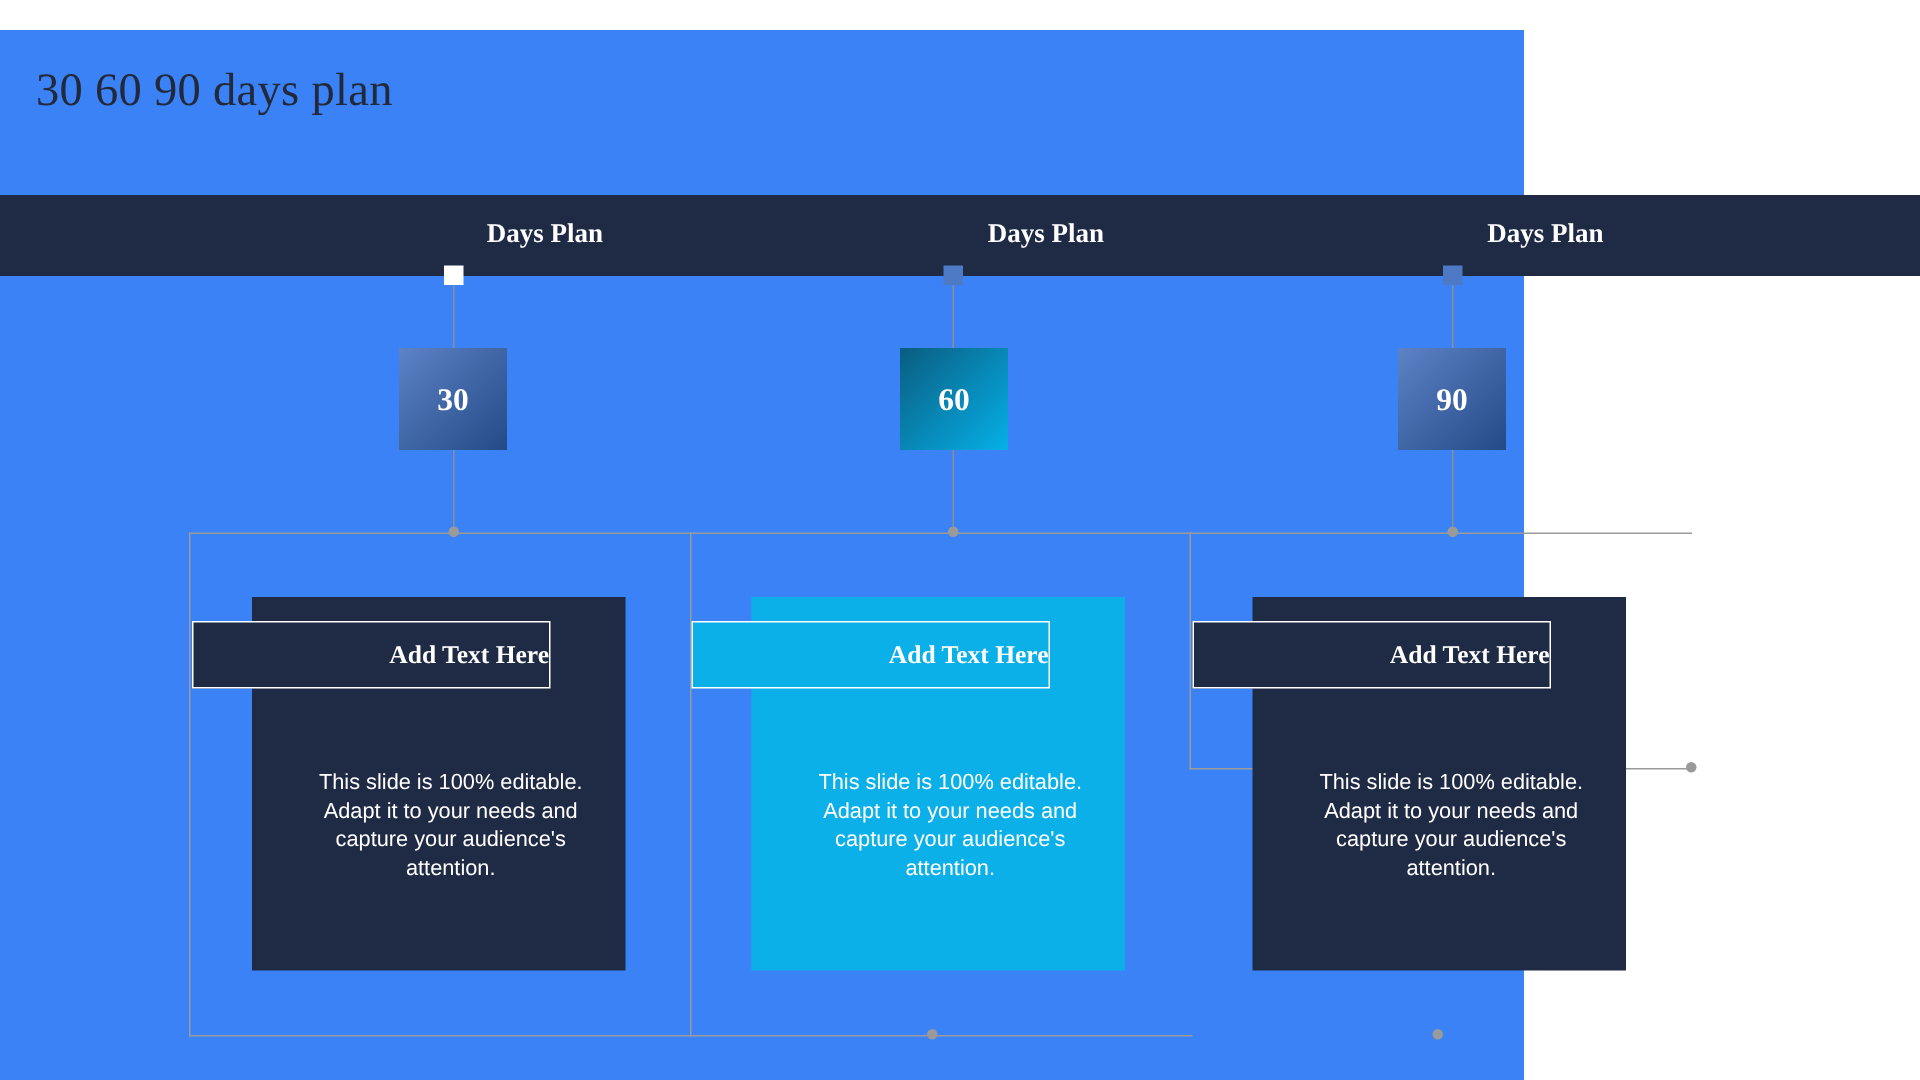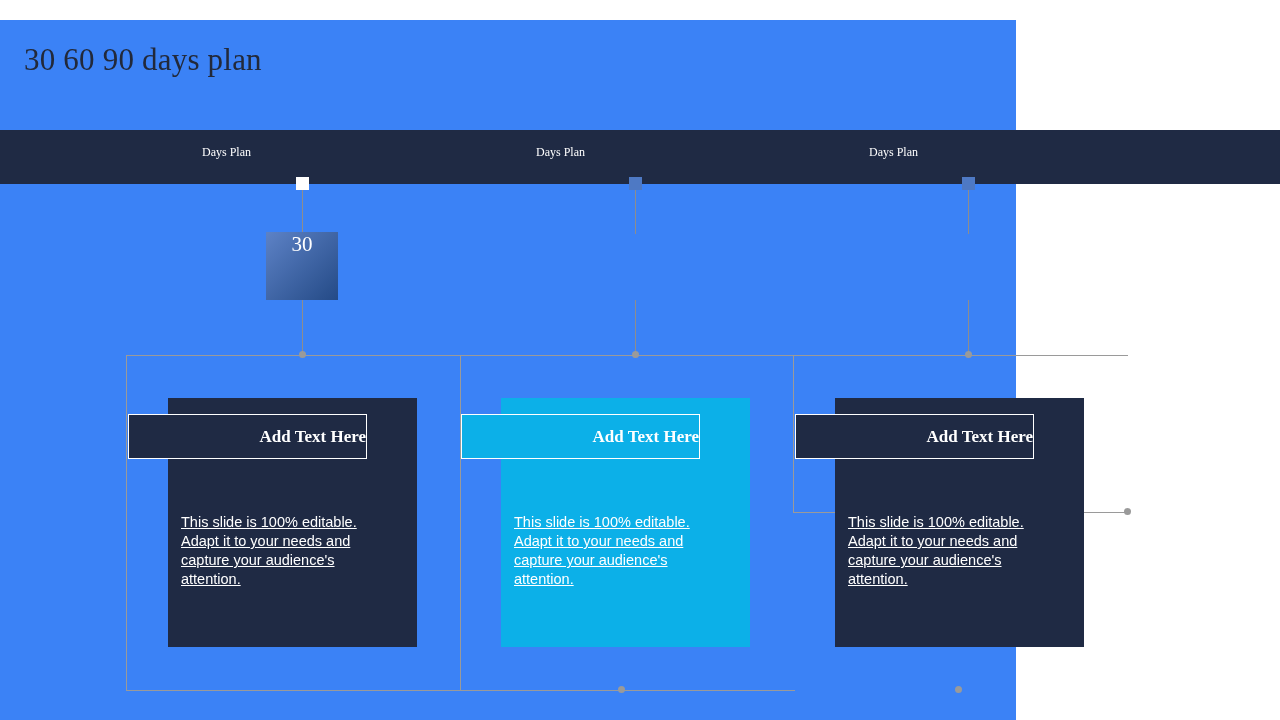--- a/index.html
+++ b/index.html
@@ -37,24 +37,24 @@
     left: 0;
     top: 110px;
     width: 1280px;
     height: 54px;
     background: #1f2a44;
   }
   .band-label {
     position: absolute;
     top: 125px;
     font-family: "Liberation Serif", serif;
-    font-weight: normal;
-    font-size: 12px;
-    color: #ffffff;
-    text-align: left;
+    font-weight: bold;
+    font-size: 18px;
+    color: #ffffff;
+    text-align: right;
     white-space: nowrap;
   }
   .band-label.c1 { left: 202px; width: 200px; }
   .band-label.c2 { left: 536px; width: 200px; }
   .band-label.c3 { left: 869px; width: 200px; }
 
   .notch {
     position: absolute;
     width: 13px;
     height: 13px;
@@ -76,23 +76,24 @@
     border-radius: 50%;
     background: #9a9a9a;
   }
 
   .numbox {
     position: absolute;
     width: 72px;
     height: 68px;
     top: 212px;
     display: flex;
+    align-items: center;
     justify-content: center;
     font-family: "Liberation Serif", serif;
-    font-weight: normal;
+    font-weight: bold;
     font-size: 21px;
     color: #ffffff;
   }
   .numbox.b1 { left: 266px; background: linear-gradient(135deg, #5d82c6 0%, #244a86 100%); }
   .numbox.b2 { left: 600px; background: linear-gradient(135deg, #0a5d80 0%, #05b0e8 100%); }
   .numbox.b3 { left: 932px; background: linear-gradient(135deg, #5d82c6 0%, #244a86 100%); }
 
   
   .outline {
     position: absolute;
@@ -109,27 +110,26 @@
   }
   .card.dark { background: #1f2a44; }
   .card.cyan { background: #0cb0e8; }
   .card.c1 { left: 168px; }
   .card.c2 { left: 501px; }
   .card.c3 { left: 835px; }
 
   .card-body {
     position: absolute;
     top: 115px;
-    left: 13px;
+    left: 30px;
     width: 205px;
     font-size: 14.5px;
     line-height: 19px;
     color: #ffffff;
-    text-align: left;
-    text-decoration: underline;
+    text-align: center;
   }
 
   .ribbon {
     position: absolute;
     top: 394px;
     width: 239px;
     height: 45px;
     border: 1px solid #ffffff;
     box-sizing: border-box;
     display: flex;
@@ -170,20 +170,26 @@
   <div class="notch n2"></div>
   <div class="notch n3"></div>
 
   <div class="vline" style="left:302px; top:170px; height:44px;"></div>
   <div class="vline" style="left:635px; top:170px; height:44px;"></div>
   <div class="vline" style="left:968px; top:170px; height:44px;"></div>
 
   <div class="numbox b1">
     <span>30</span>
   </div>
+  <div class="numbox b2">
+    <span>60</span>
+  </div>
+  <div class="numbox b3">
+    <span>90</span>
+  </div>
 
   <div class="vline" style="left:302px; top:280px; height:55px;"></div>
   <div class="vline" style="left:635px; top:280px; height:55px;"></div>
   <div class="vline" style="left:968px; top:280px; height:55px;"></div>
 
   <div class="dot" style="left:299px; top:331px;"></div>
   <div class="dot" style="left:632px; top:331px;"></div>
   <div class="dot" style="left:965px; top:331px;"></div>
 
   <div class="outline" style="left:126px; top:335px; width:334px; height:334px;"></div>

